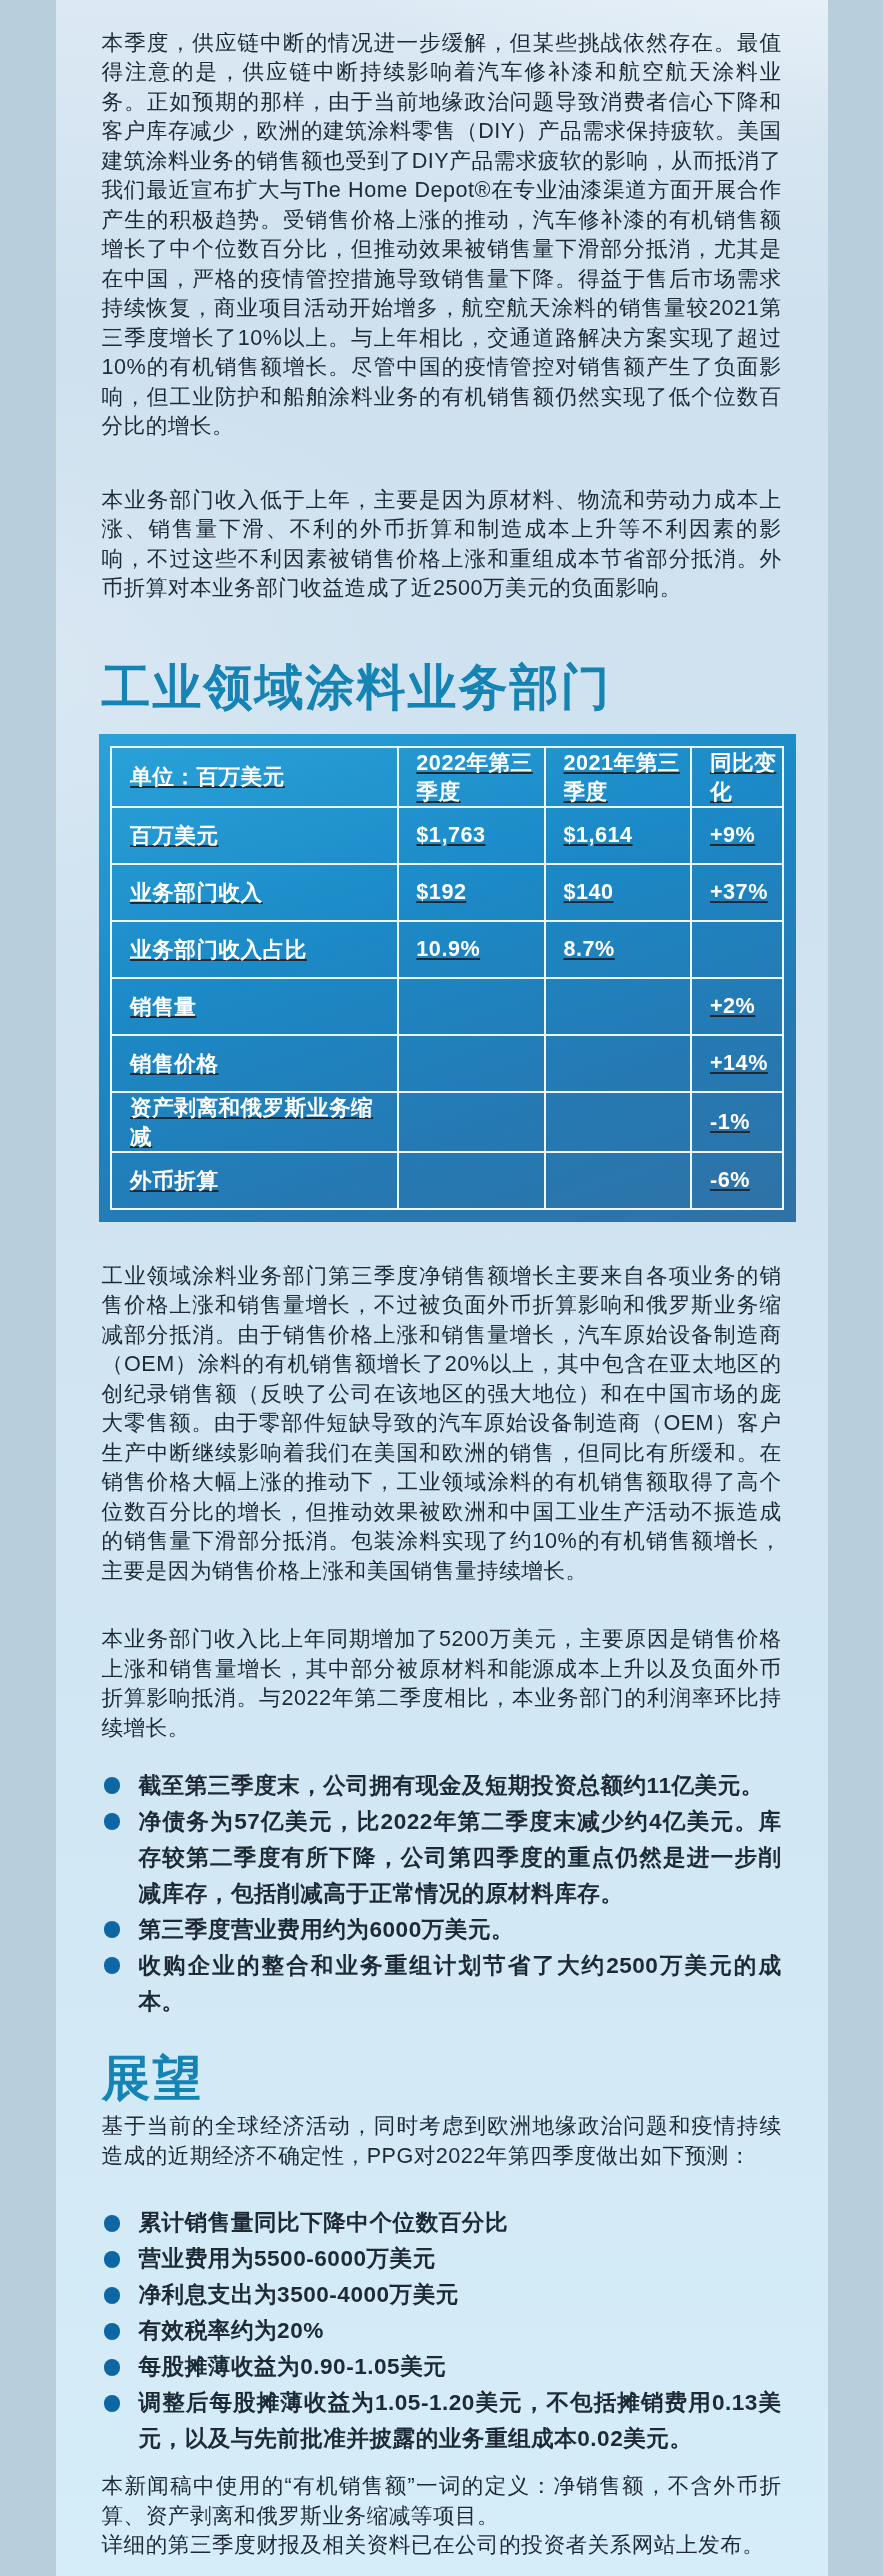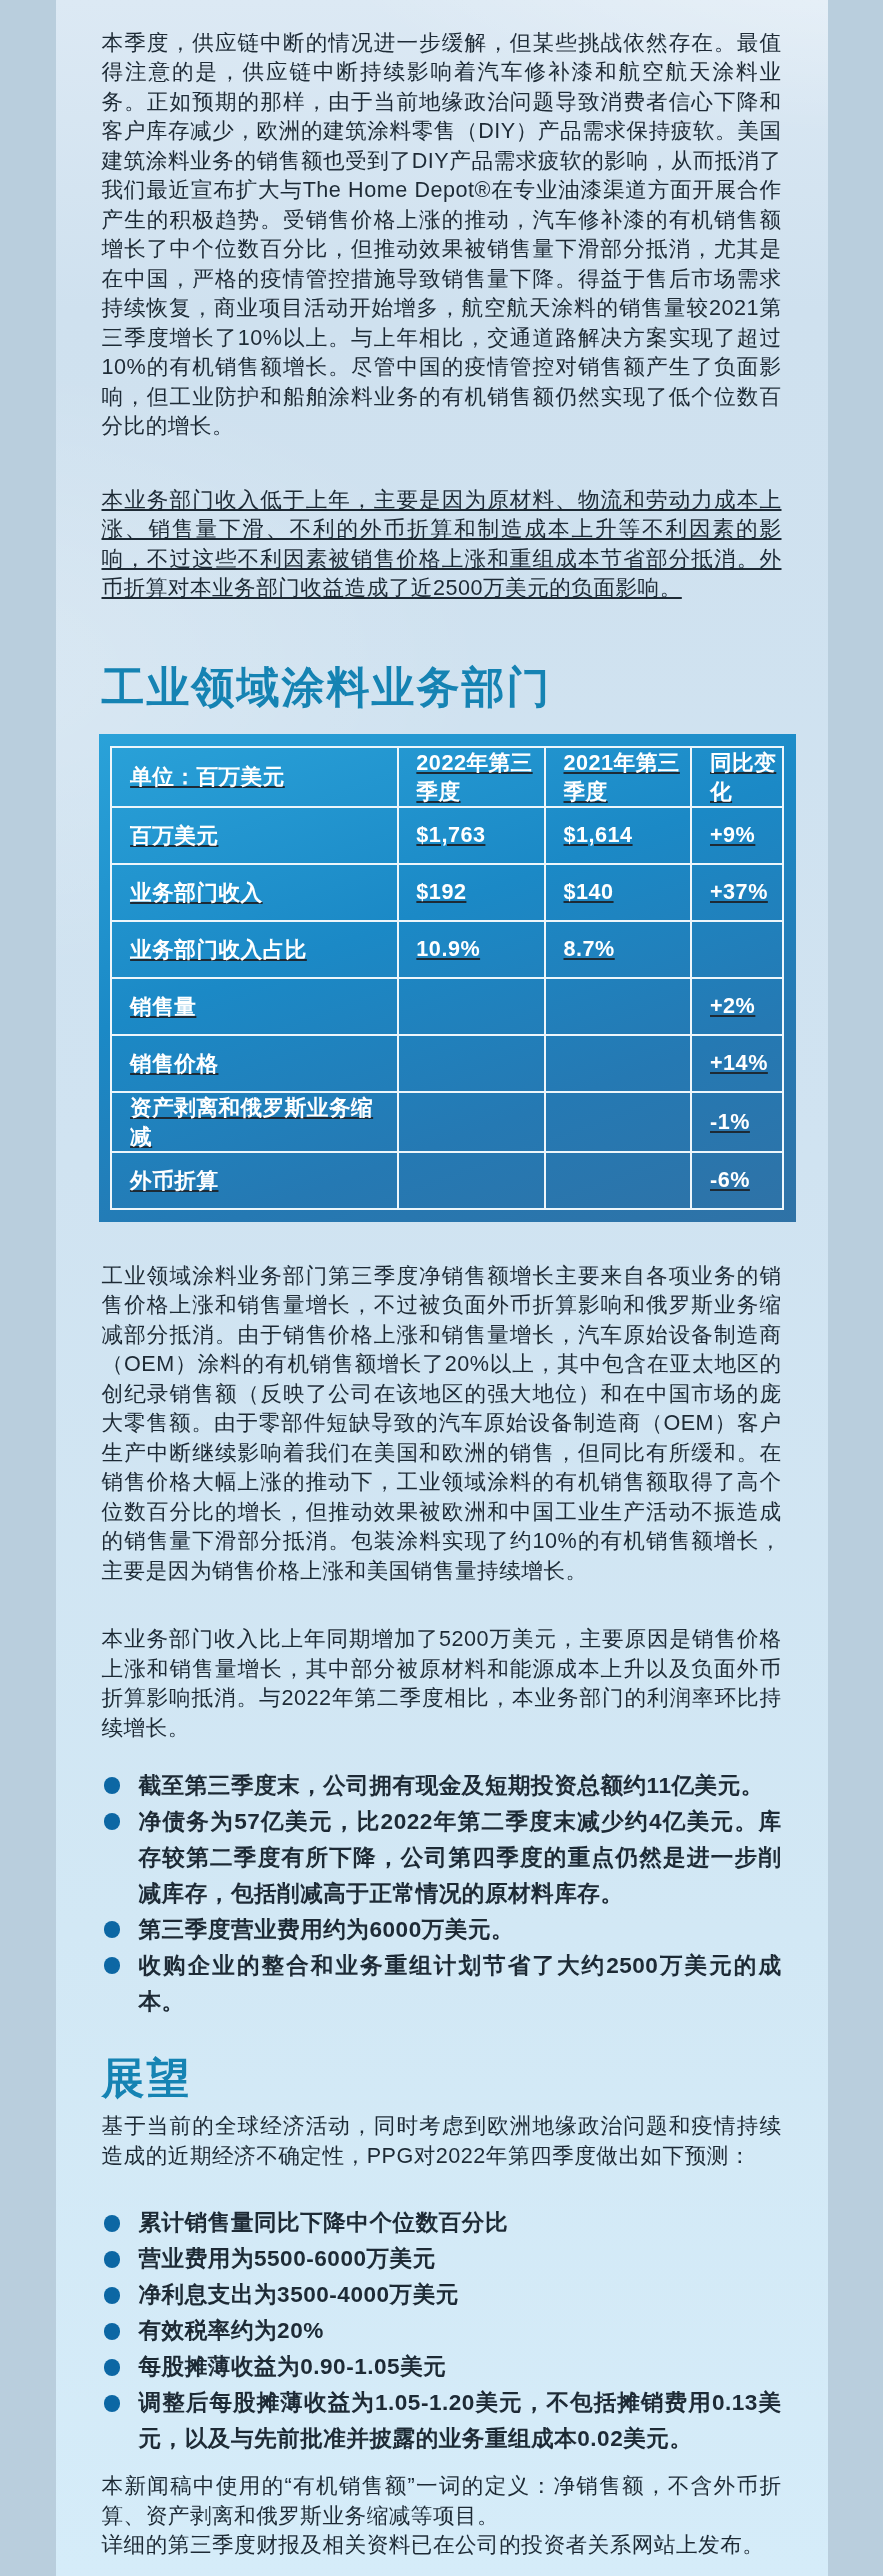--- a/index.html
+++ b/index.html
@@ -15,23 +15,23 @@
     background:
       radial-gradient(ellipse 805px 373px at -6% -10%, rgba(255,255,255,.55), rgba(255,255,255,0) 62%),
       radial-gradient(ellipse 1031px 412px at 108% -4%, rgba(255,255,255,.50), rgba(255,255,255,0) 58%),
       radial-gradient(ellipse 884px 510px at -12% 26%, rgba(255,255,255,.22), rgba(255,255,255,0) 60%),
       linear-gradient(180deg,#dce9f4 0%,#cfe1ef 12%,#d0e3f1 45%,#d2e8f5 75%,#d5ecf9 100%);
   }
   p.body {
     font-size:21.6px; line-height:29.5px; font-weight:500;
     text-align:justify; letter-spacing:0.5px;
   }
-  .intro p + p { margin-top:44px;text-decoration:underline; }
+  .intro p + p { margin-top:44px; }
   .section-title {
-    font-size:43px; line-height:47px; font-weight:800;
+    font-size:49px; line-height:47px; font-weight:800;
     color:#1583b3; letter-spacing:2px;
   }
   .title-industrial { margin-top:61px; }
   .title-financial  { margin-top:47px; }
   .title-outlook    { margin-top:35px; }
 
   .table-wrap {
     margin:23.6px -14.7px 0 -2.9px;
     padding:11.8px;
     background:linear-gradient(160deg,#2aa2d9 0%,#1b89c6 40%,#2579b3 72%,#2f72a6 100%);

